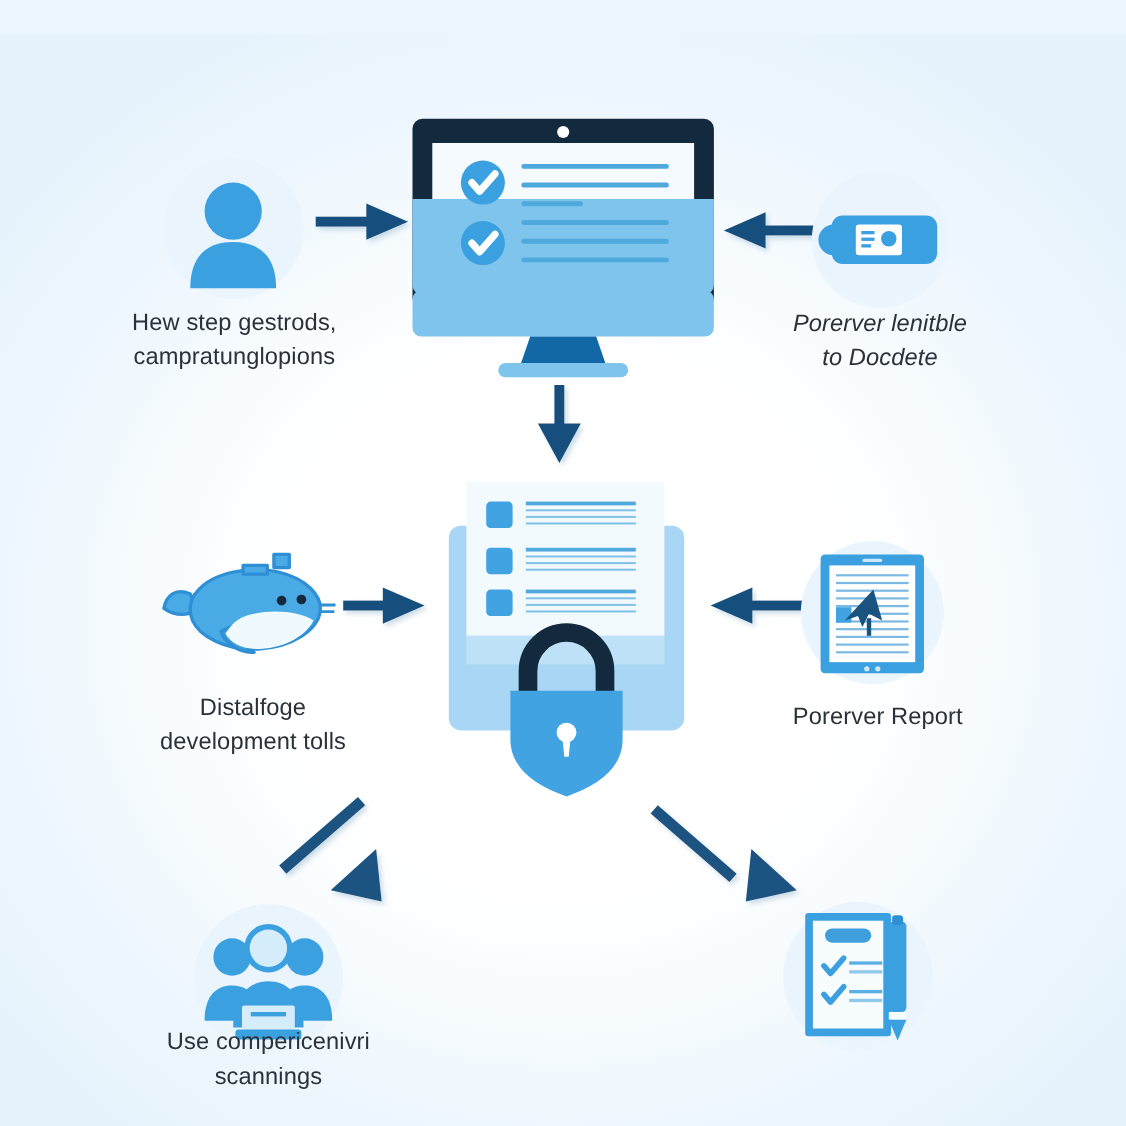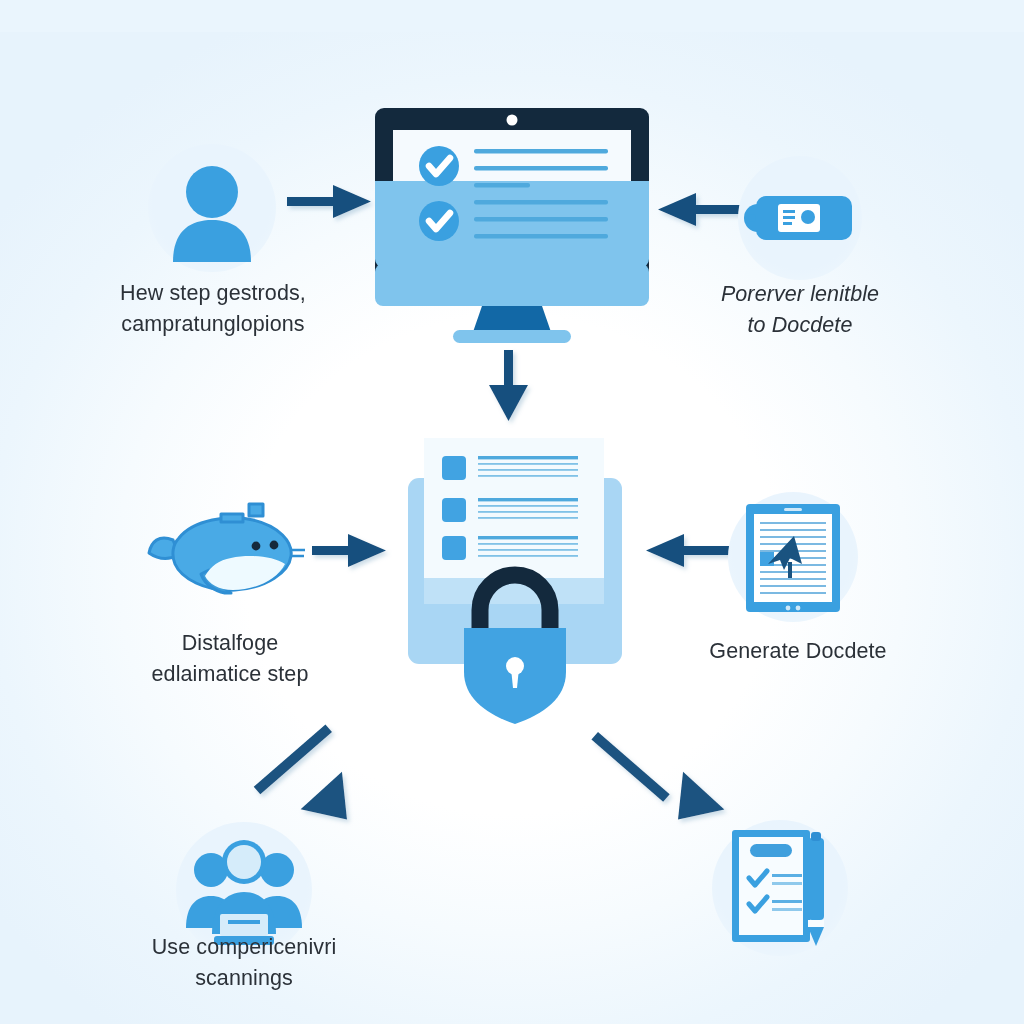--- a/index.html
+++ b/index.html
@@ -150,21 +150,21 @@
 
         <path d="M106 18 h14 v-12 h-14 z" fill="#49aae6"></path>
         <path d="M78 24 h22 v-8 h-22 z" fill="#49aae6"></path>
       </g>
       <circle cx="113" cy="48" r="4.4" fill="#15293c"></circle>
       <circle cx="131" cy="47" r="4.4" fill="#15293c"></circle>
       <path d="M148 52 h14 M148 58 h13" stroke="#2f8fd4" stroke-width="2.6" fill="none"></path>
     </svg>
   </div>
   <div class="cap" style="left:108px;top:596px;width:244px;">Distalfoge
-edlaimatice step</div>
+development tolls</div>
 
   <div class="node" style="left:402px;top:396px;width:226px;height:286px;">
     <svg viewBox="0 0 226 286" width="226" height="286">
 
       <rect x="6" y="50" width="214" height="186" rx="11" fill="#a9d6f4"></rect>
 
       <rect x="22" y="10" width="180" height="140" fill="#f3fafe"></rect>
 
       <rect x="22" y="150" width="180" height="26" fill="#bfe1f7"></rect>
 
@@ -214,21 +214,21 @@
         <rect x="32" y="79" width="66" height="2"></rect>
         <rect x="32" y="86" width="66" height="2"></rect>
         <rect x="32" y="93" width="66" height="2"></rect>
         <rect x="32" y="100" width="66" height="2"></rect>
       </g>
       <rect x="32" y="60" width="14" height="14" fill="#41a3e2"></rect>
       <path d="M66 44 L74 72 L62 66 L56 78 L52 68 L40 72 Z" fill="#1a5380"></path>
       <rect x="60" y="70" width="4" height="16" fill="#1a5380"></rect>
     </svg>
   </div>
-  <div class="cap" style="left:673px;top:604px;width:250px;">Generate Docdete</div>
+  <div class="cap" style="left:673px;top:604px;width:250px;">Porerver Report</div>
 
   <div class="circ" style="left:176px;top:790px;width:136px;height:136px;"></div>
   <div class="node" style="left:176px;top:790px;width:136px;height:136px;">
     <svg viewBox="0 0 136 136" width="136" height="136">
 
       <circle cx="35" cy="48" r="17" fill="#3aa0e0"></circle>
       <path d="M10 106 C10 84 20 74 35 74 C50 74 60 84 60 106 Z" fill="#3aa0e0"></path>
 
       <circle cx="101" cy="48" r="17" fill="#3aa0e0"></circle>
       <path d="M76 106 C76 84 86 74 101 74 C116 74 126 84 126 106 Z" fill="#3aa0e0"></path>

